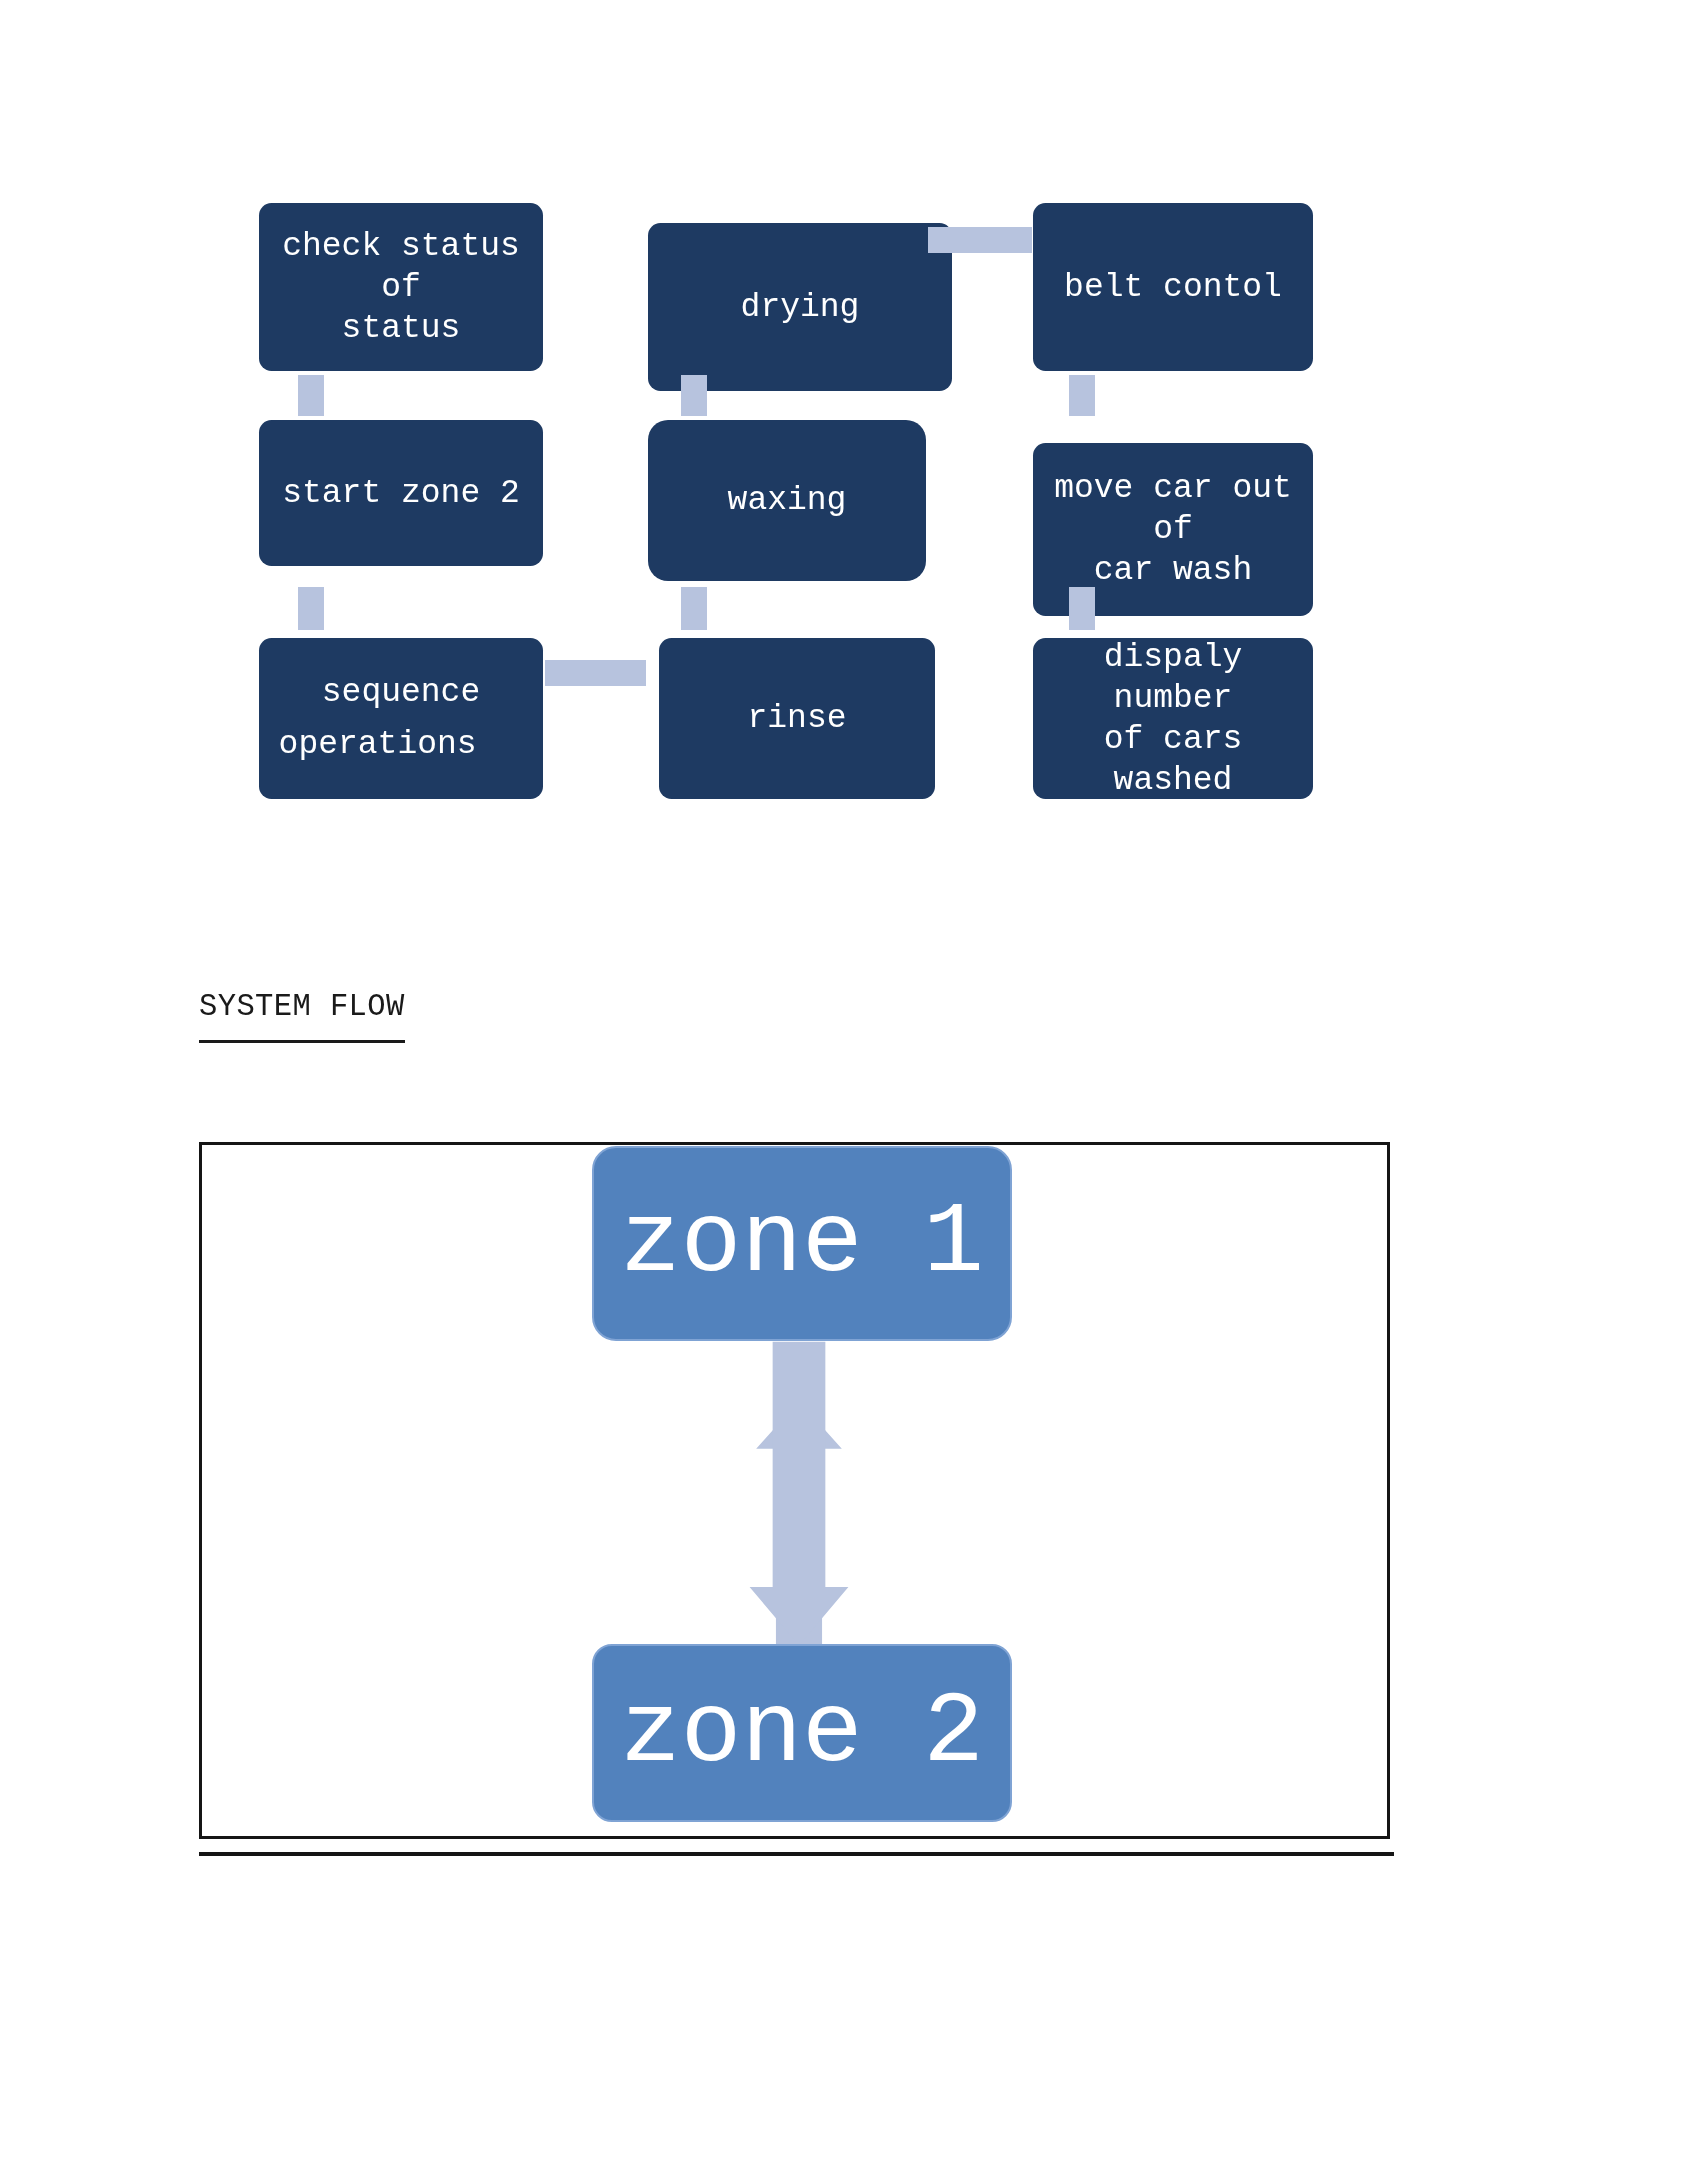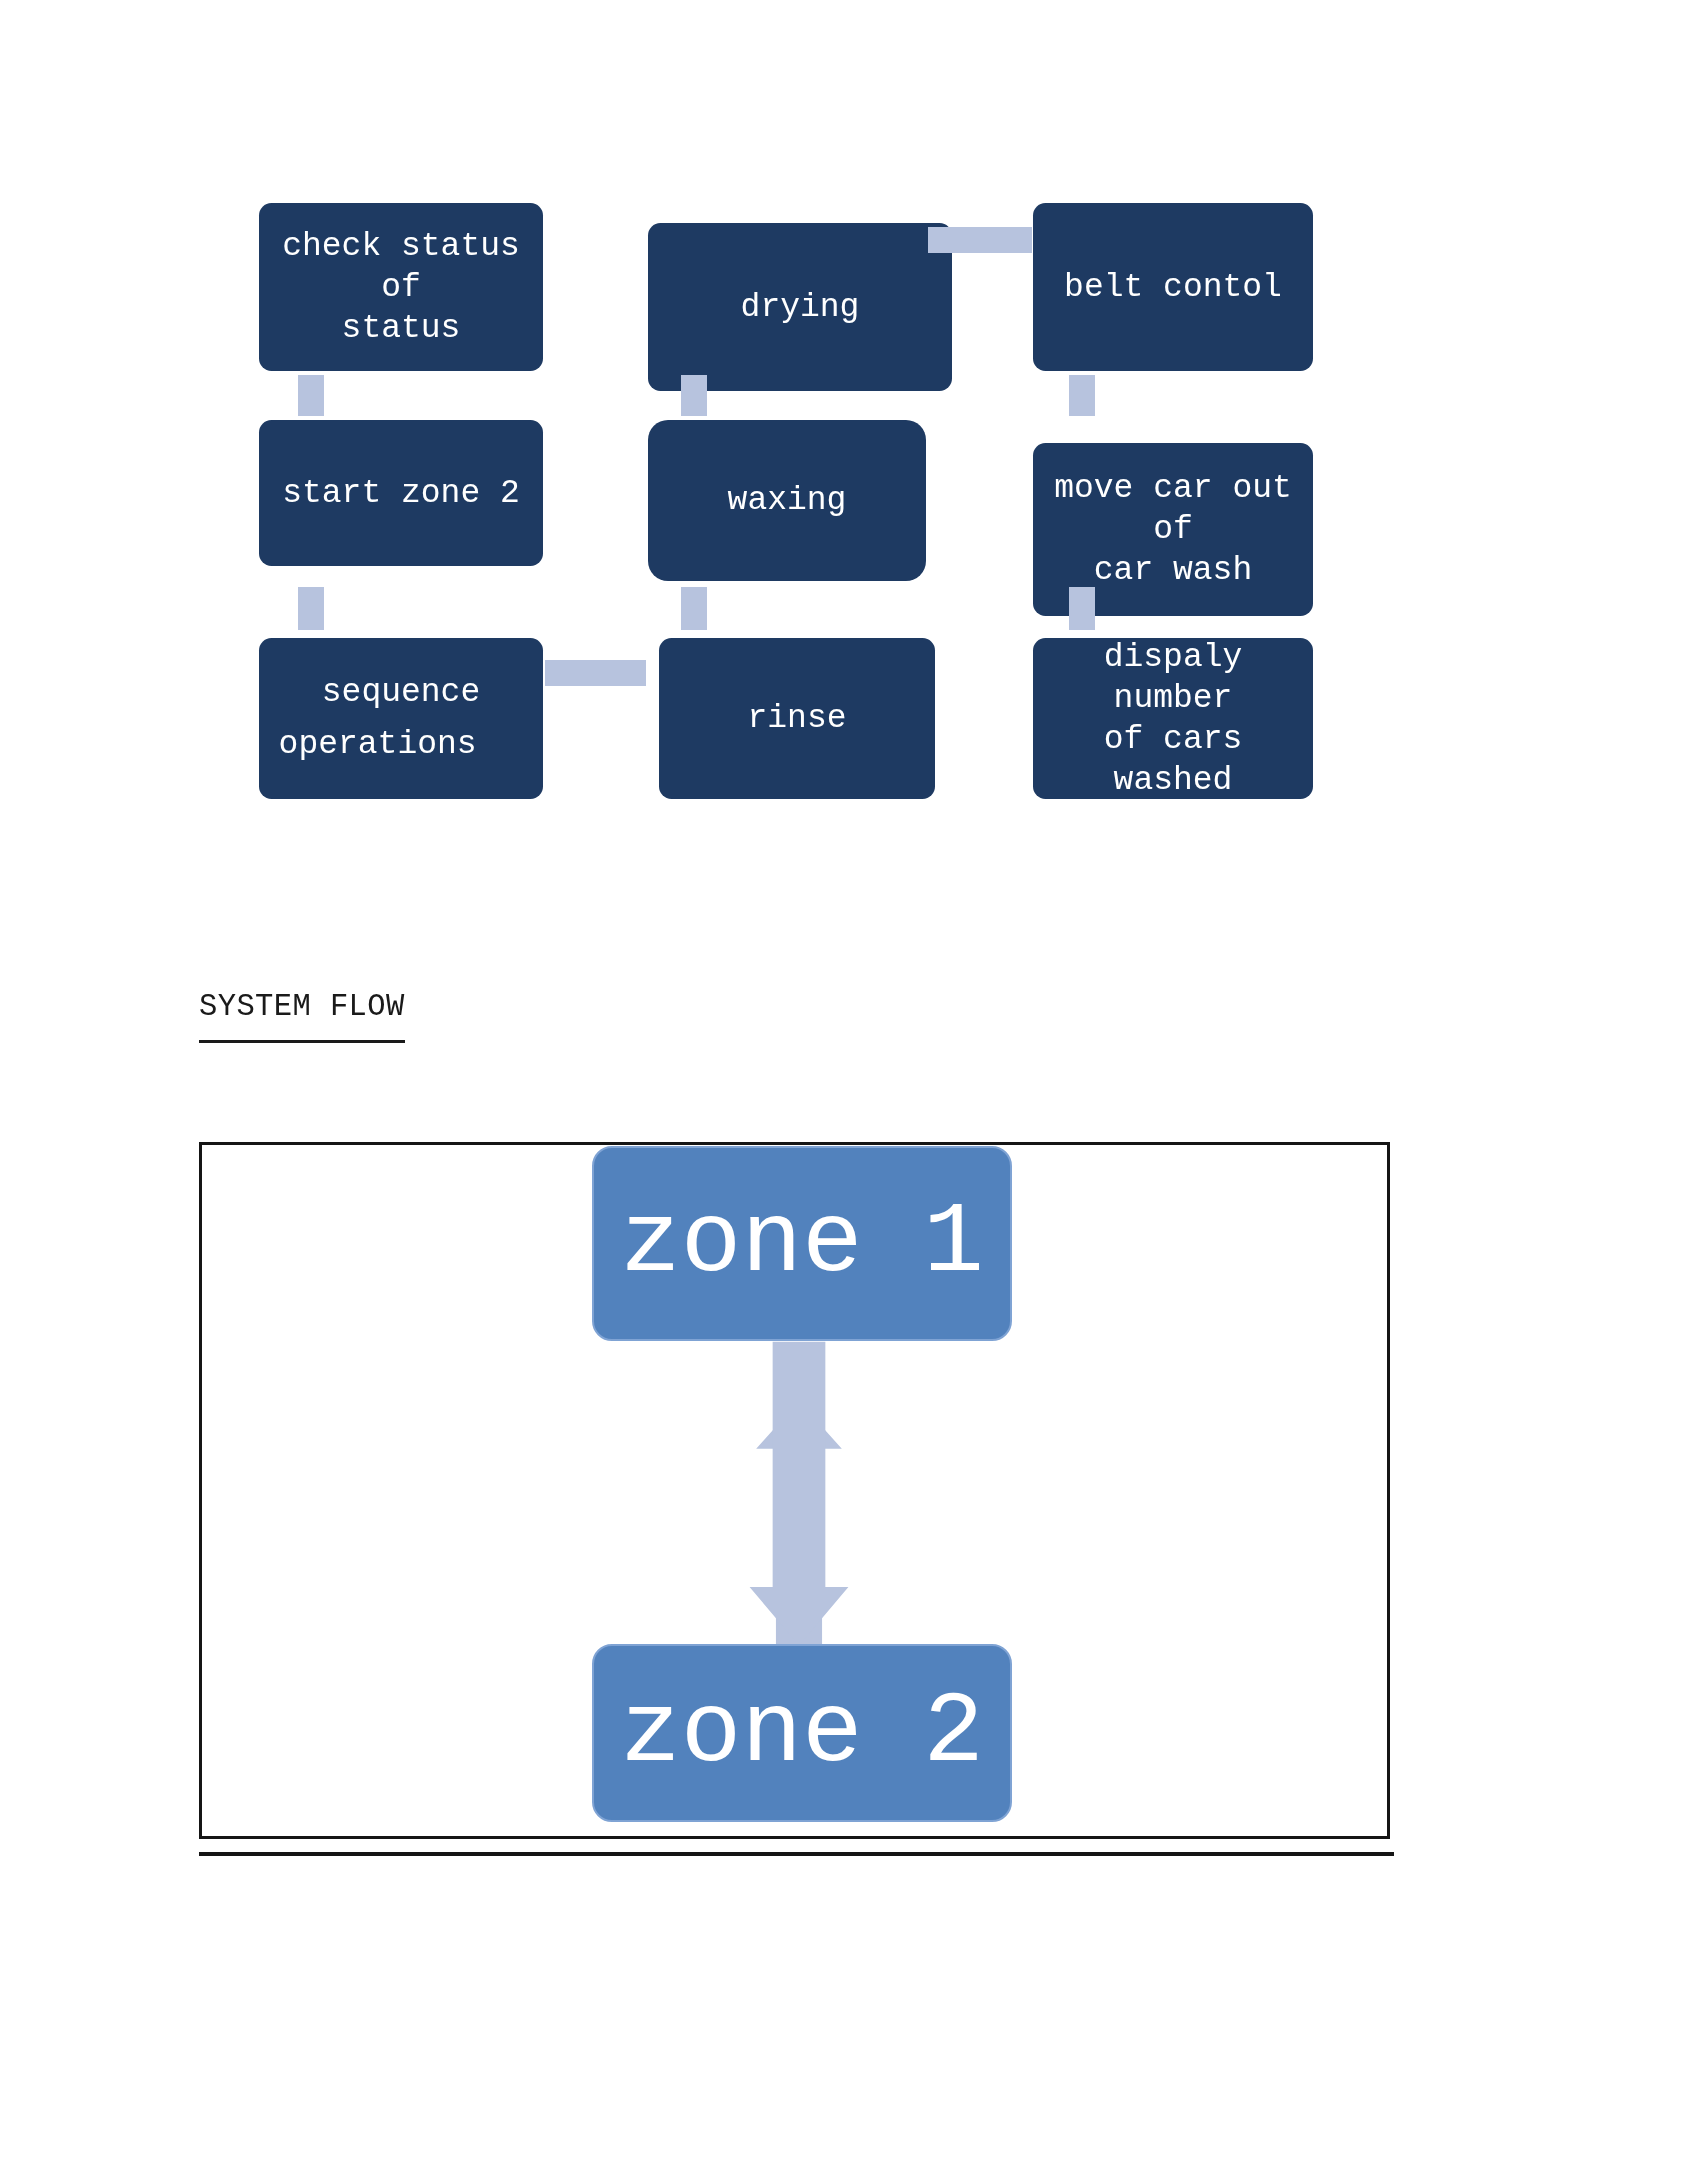--- a/index.html
+++ b/index.html
@@ -126,21 +126,21 @@
 
   <div>
 
     <div class="frame" style="left:199px;top:1142px;width:1191px;height:697px;"></div>
 
     <svg class="arrow-svg" style="left:733px;top:1340px;" width="132" height="308" viewBox="890 1626 160 374">
       <path class="arrow-path" d="M970 1700 L1022 1758 L998 1758 L998 1996 L942 1996 L942 1758 L918 1758 Z"></path>
       <path class="arrow-path" d="M938 1628 L1002 1628 L1002 1926 L1030 1926 L970 1997 L910 1926 L938 1926 Z"></path>
     </svg>
 
-    <div class="zone-box" style="left:592px;top:1146px;width:420px;height:195px;">
+    <div class="zone-box" style="left:592px;top:1146px;width:420px;height:195px;border-radius:24px;">
       <span>zone 1</span>
     </div>
 
     <div class="zone-box" style="left:592px;top:1644px;width:420px;height:178px;">
       <span>zone 2</span>
     </div>
 
     <div class="bottom-rule" style="left:199px;top:1852px;width:1195px;height:4.1px;"></div>
   </div>
 

